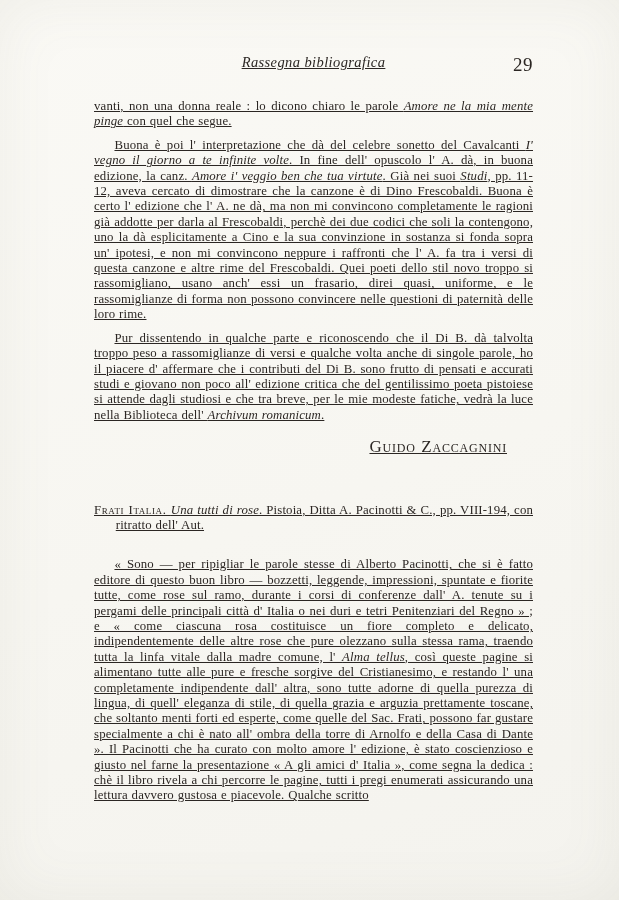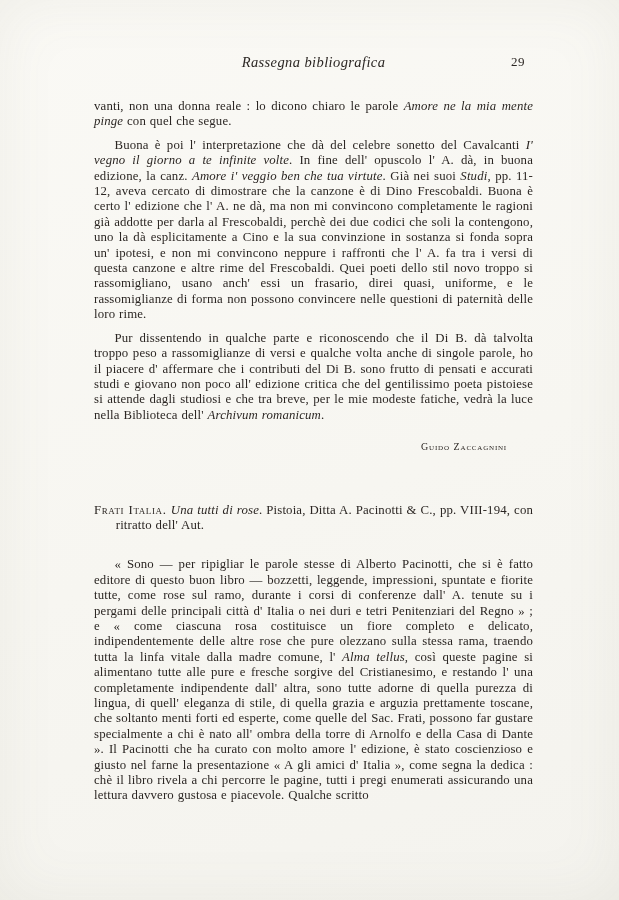--- a/index.html
+++ b/index.html
@@ -15,35 +15,36 @@
   .page {
     box-sizing: border-box;
     width: 619px;
     height: 900px;
     background: linear-gradient(160deg, #faf9f5 0%, #f7f6f1 55%, #f4f3ee 100%);
     box-shadow: inset 0 0 60px rgba(120,110,90,0.08);
     padding: 54px 78px 4px 86px;
     font-family: "Liberation Serif", "DejaVu Serif", serif;
     color: #2b2623;
     position: relative;
+    text-decoration: underline;
   }
   .header {
     position: relative;
     text-align: center;
     font-style: italic;
     font-size: 14.5px;
     letter-spacing: 0.4px;
     margin-bottom: 28px;
   }
   .page-number {
     position: absolute;
-    right: 16px;
+    right: 8px;
     top: 0;
     font-style: normal;
-    font-size: 13px;
+    font-size: 19px;
     letter-spacing: 0.5px;
   }
   .text-body {
     font-size: 12.8px;
     line-height: 15.4px;
     text-align: justify;
     letter-spacing: 0.15px;
     word-spacing: 0.5px;
     hyphens: auto;
     -webkit-hyphens: auto;
@@ -51,21 +52,21 @@
   .text-body p { margin: 8px; }
   p.paragraph.indent { text-indent: 1.6em; }
   .it { font-style: italic; }
   .sc { font-variant: small-caps; letter-spacing: 0.6px; }
   .signature {
     text-align: right;
     padding-right: 34px;
     margin-top: 16px;
     font-variant: small-caps;
     letter-spacing: 0.8px;
-    font-size: 10px;
+    font-size: 17px;
   }
   p.entry {
     margin-top: 48px;
     padding-left: 1.7em;
     text-indent: -1.7em;
   }
   p.entry + p.paragraph { margin-top: 24px; }
 </style>
 </head>
 <body>

